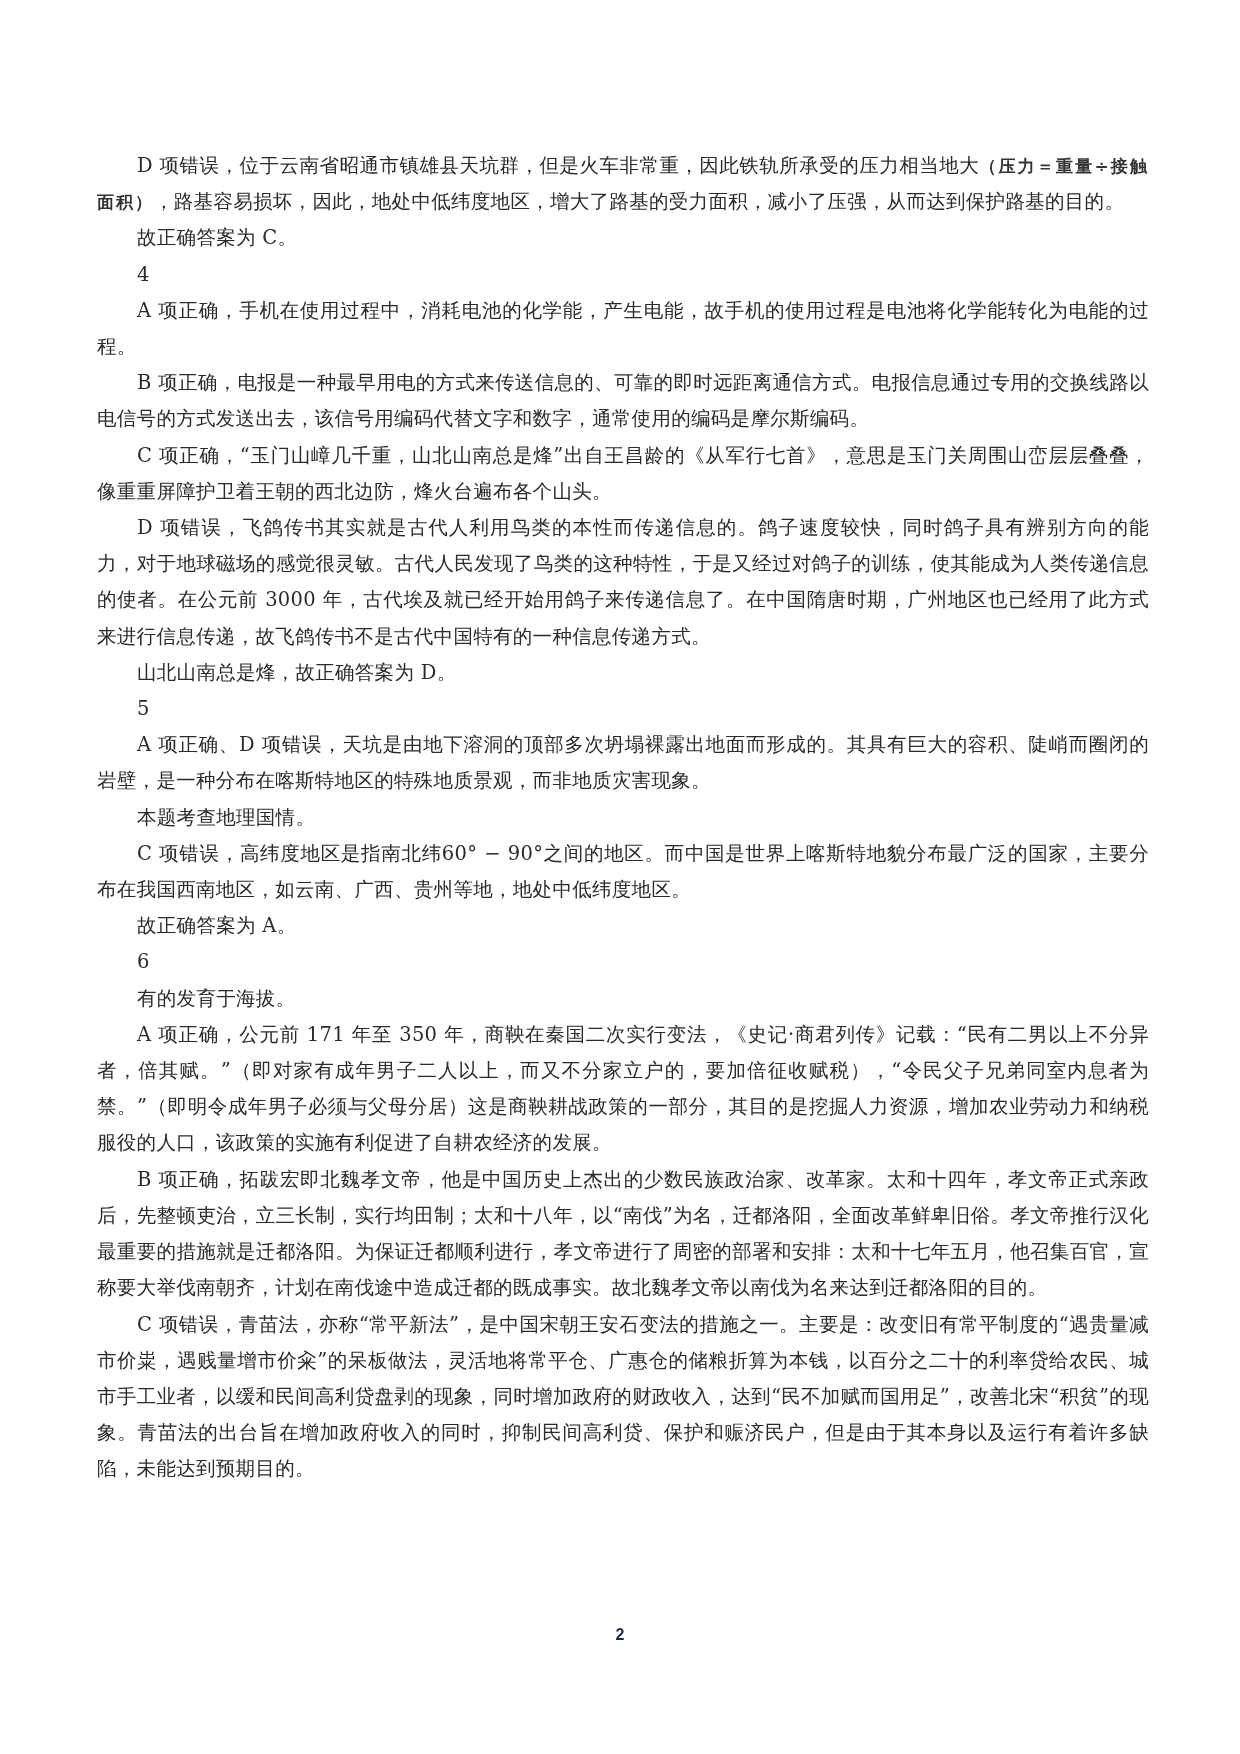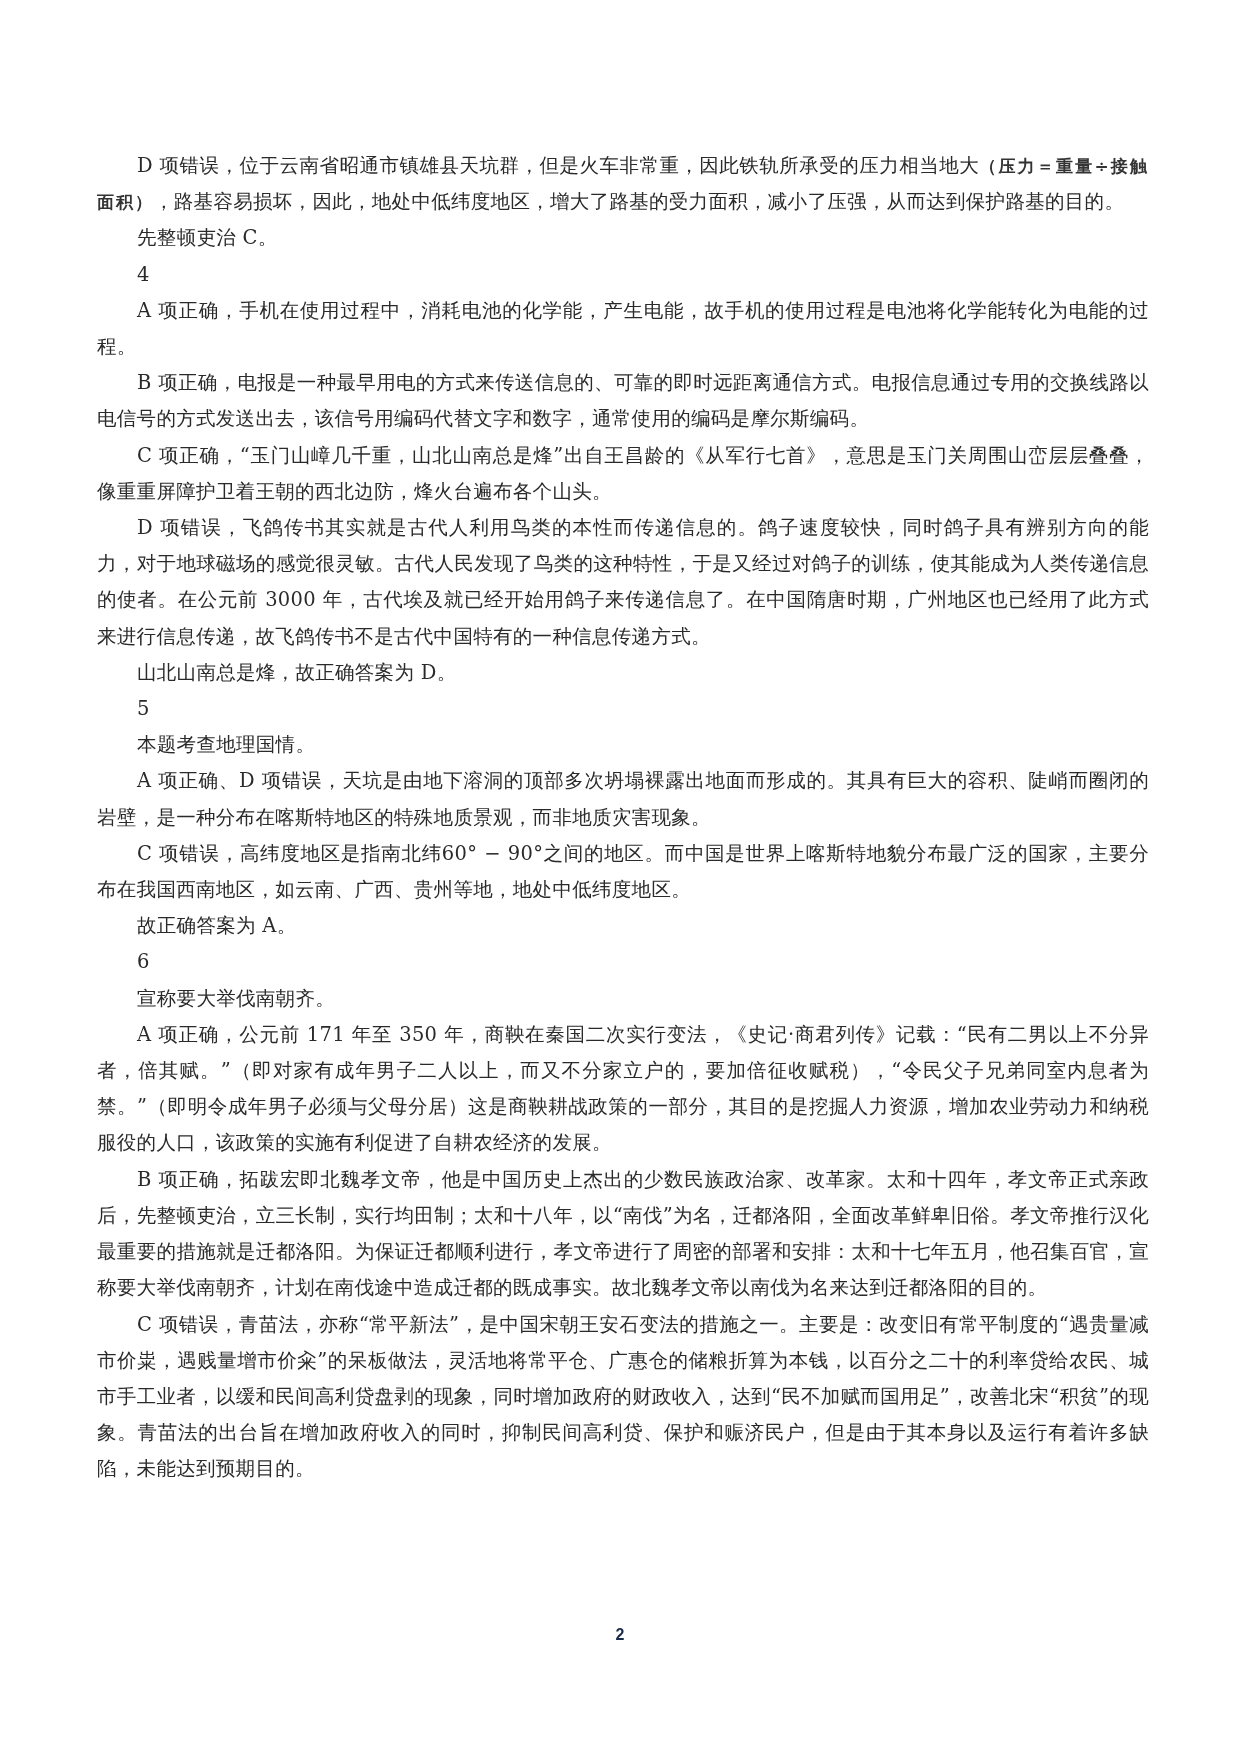--- a/index.html
+++ b/index.html
@@ -16,32 +16,32 @@
   .page-number {
     position: absolute; left: 0; width: 1240px; top: 1626px; text-align: center;
     font-family: "Liberation Sans", sans-serif; font-size: 16px; font-weight: bold; color: #1a2a4a;
   }
 </style>
 </head>
 <body>
 
 <div class="page">
   <p class="p"><span>D 项错误，位于云南省昭通市镇雄县天坑群，但是火车非常重，因此铁轨所承受的压力相当地大</span><span class="formula">（压力＝重量÷接触面积）</span><span>，路基容易损坏，因此，地处中低纬度地区，增大了路基的受力面积，减小了压强，从而达到保护路基的目的。</span></p>
-  <p class="p">先整顿吏治 C。</p>
+  <p class="p">故正确答案为 C。</p>
   <p class="num">4</p>
   <p class="p">A 项正确，手机在使用过程中，消耗电池的化学能，产生电能，故手机的使用过程是电池将化学能转化为电能的过程。</p>
   <p class="p">B 项正确，电报是一种最早用电的方式来传送信息的、可靠的即时远距离通信方式。电报信息通过专用的交换线路以电信号的方式发送出去，该信号用编码代替文字和数字，通常使用的编码是摩尔斯编码。</p>
   <p class="p">C 项正确，“玉门山嶂几千重，山北山南总是烽”出自王昌龄的《从军行七首》，意思是玉门关周围山峦层层叠叠，像重重屏障护卫着王朝的西北边防，烽火台遍布各个山头。</p>
   <p class="p">D 项错误，飞鸽传书其实就是古代人利用鸟类的本性而传递信息的。鸽子速度较快，同时鸽子具有辨别方向的能力，对于地球磁场的感觉很灵敏。古代人民发现了鸟类的这种特性，于是又经过对鸽子的训练，使其能成为人类传递信息的使者。在公元前 3000 年，古代埃及就已经开始用鸽子来传递信息了。在中国隋唐时期，广州地区也已经用了此方式来进行信息传递，故飞鸽传书不是古代中国特有的一种信息传递方式。</p>
   <p class="p">山北山南总是烽，故正确答案为 D。</p>
   <p class="num">5</p>
+  <p class="p">A 项正确、D 项错误，天坑是由地下溶洞的顶部多次坍塌裸露出地面而形成的。其具有巨大的容积、陡峭而圈闭的岩壁，是一种分布在喀斯特地区的特殊地质景观，而非地质灾害现象。</p>
   <p class="p">本题考查地理国情。</p>
-  <p class="p">A 项正确、D 项错误，天坑是由地下溶洞的顶部多次坍塌裸露出地面而形成的。其具有巨大的容积、陡峭而圈闭的岩壁，是一种分布在喀斯特地区的特殊地质景观，而非地质灾害现象。</p>
   <p class="p">C 项错误，高纬度地区是指南北纬60° − 90°之间的地区。而中国是世界上喀斯特地貌分布最广泛的国家，主要分布在我国西南地区，如云南、广西、贵州等地，地处中低纬度地区。</p>
   <p class="p">故正确答案为 A。</p>
   <p class="num">6</p>
-  <p class="p">宣称要大举伐南朝齐。</p>
+  <p class="p">有的发育于海拔。</p>
   <p class="p">A 项正确，公元前 171 年至 350 年，商鞅在秦国二次实行变法，《史记·商君列传》记载：“民有二男以上不分异者，倍其赋。”（即对家有成年男子二人以上，而又不分家立户的，要加倍征收赋税），“令民父子兄弟同室内息者为禁。”（即明令成年男子必须与父母分居）这是商鞅耕战政策的一部分，其目的是挖掘人力资源，增加农业劳动力和纳税服役的人口，该政策的实施有利促进了自耕农经济的发展。</p>
   <p class="p">B 项正确，拓跋宏即北魏孝文帝，他是中国历史上杰出的少数民族政治家、改革家。太和十四年，孝文帝正式亲政后，先整顿吏治，立三长制，实行均田制；太和十八年，以“南伐”为名，迁都洛阳，全面改革鲜卑旧俗。孝文帝推行汉化最重要的措施就是迁都洛阳。为保证迁都顺利进行，孝文帝进行了周密的部署和安排：太和十七年五月，他召集百官，宣称要大举伐南朝齐，计划在南伐途中造成迁都的既成事实。故北魏孝文帝以南伐为名来达到迁都洛阳的目的。</p>
   <p class="p">C 项错误，青苗法，亦称“常平新法”，是中国宋朝王安石变法的措施之一。主要是：改变旧有常平制度的“遇贵量减市价粜，遇贱量增市价籴”的呆板做法，灵活地将常平仓、广惠仓的储粮折算为本钱，以百分之二十的利率贷给农民、城市手工业者，以缓和民间高利贷盘剥的现象，同时增加政府的财政收入，达到“民不加赋而国用足”，改善北宋“积贫”的现象。青苗法的出台旨在增加政府收入的同时，抑制民间高利贷、保护和赈济民户，但是由于其本身以及运行有着许多缺陷，未能达到预期目的。</p>
 </div>
 
 <div class="page-number">2</div>
 
 </body></html>

